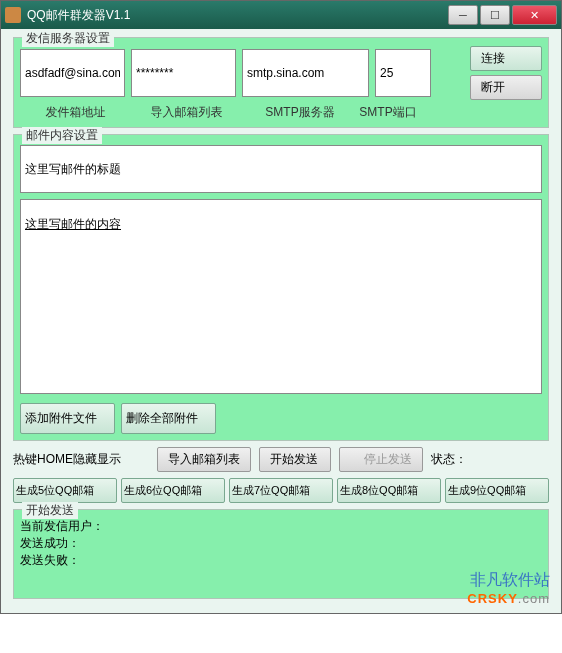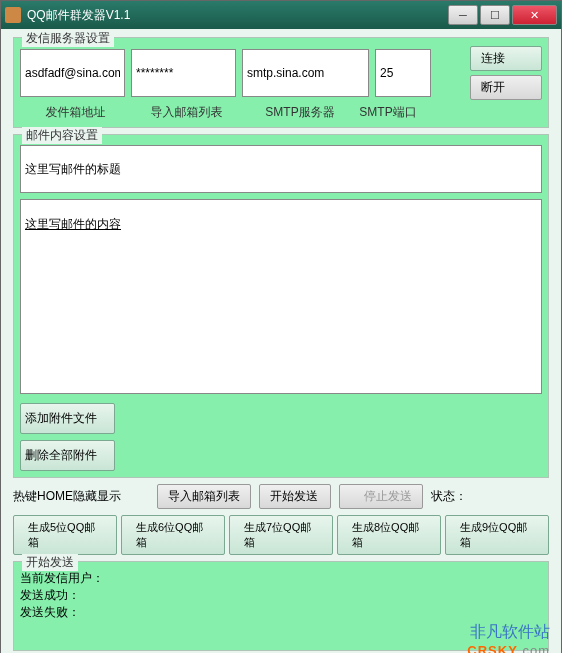--- a/index.html
+++ b/index.html
@@ -21,25 +21,25 @@
 .inp-pass { width: 105px; }
 .inp-smtp { width: 127px; }
 .inp-port { width: 56px; }
 .lbl { font-size: 12px; color: #333; text-align: center; }
 .btn { background: linear-gradient(#e8f5ed,#c8e5d5); border: 1px solid #7aa890; padding: 3px 10px; font-size: 12px; cursor: pointer; border-radius: 2px; min-width: 72px; text-align: left; }
 .btn.gray { background: linear-gradient(#f0f0f0,#d8d8d8); border: 1px solid #999; }
 .btn.disabled { color: #999; padding-left: 24px; }
 .side-btns { display: flex; flex-direction: column; gap: 4px; margin-left: auto; }
 .subject { width: 100%; margin-top: 2px; }
 .body-area { width: 100%; height: 195px; margin-top: 6px; resize: none; text-decoration: underline; }
-.attach-btns { display: flex; flex-direction: column; gap: 6px; margin-top: 6px; }
+.attach-btns { display: flex; flex-direction: row; gap: 6px; margin-top: 6px; }
 .attach-btns .btn { width: 95px; padding: 6px 4px; }
 .action-row { display: flex; align-items: center; gap: 8px; margin: 6px 0; }
 .gen-row { display: flex; gap: 4px; margin-bottom: 6px; }
-.gen-row .btn { flex: 1; min-width: 0; padding: 4px 14px; font-size: 11px; }
+.gen-row .btn { flex: 1; min-width: 0; padding: 4px 2px; font-size: 11px; }
 .watermark { position: absolute; bottom: 8px; right: 12px; text-align: right; pointer-events: none; }
 .watermark .cn { color: #3a75c4; font-size: 16px; font-weight: normal; }
 .watermark .en { color: #888; font-size: 13px; letter-spacing: 1px; }
 .watermark .en b { color: #f60; }
 .window-wrap { position: relative; }
 </style>
 </head>
 <body>
 
 <div class="window-wrap">

